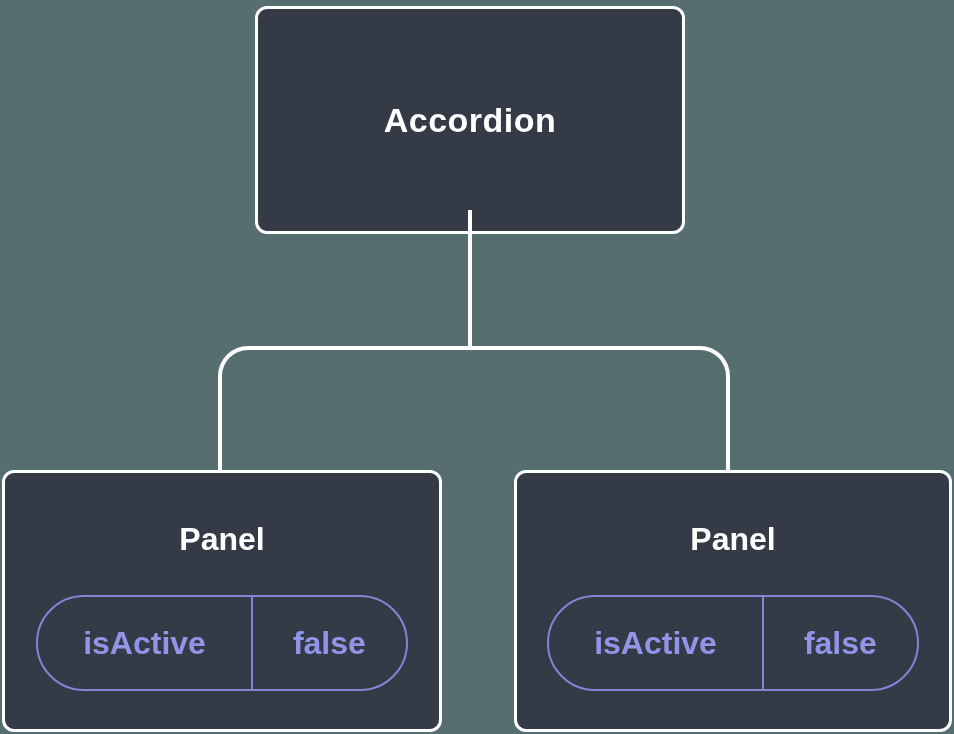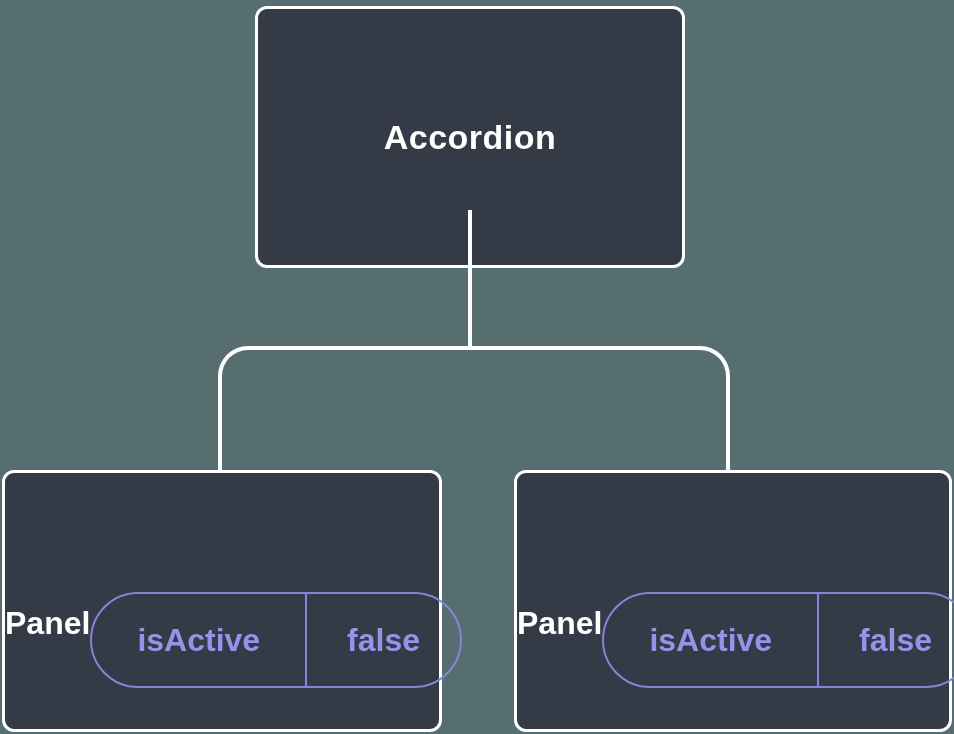--- a/index.html
+++ b/index.html
@@ -9,39 +9,39 @@
     font-family:"Liberation Sans",sans-serif;
   }
   .node{
     position:absolute;box-sizing:border-box;
     background:var(--node-fill,#343a46);
     border:3px solid var(--node-border,#ffffff);
     border-radius:12px;
     color:var(--node-text,#ffffff);
   }
   .root-node{
-    left:255px;top:6px;width:430px;height:262px;
+    left:255px;top:6px;width:430px;height:228px;
     display:flex;align-items:center;justify-content:center;
     font-size:34px;font-weight:bold;letter-spacing:0.5px;
   }
   .connector-stem{
     position:absolute;left:468px;top:210px;height:140px;width:0;
     border-left:4px solid var(--connector,#ffffff);
   }
   .connector-branch{
     position:absolute;left:218px;top:346px;width:512px;height:126px;
     box-sizing:border-box;
     border-top:4px solid var(--connector,#ffffff);
     border-left:4px solid var(--connector,#ffffff);
     border-right:4px solid var(--connector,#ffffff);
     border-radius:30px 30px 0 0;
   }
   .panel{
     top:470px;width:440px;height:262px;
-    display:flex;flex-direction:row;align-items:center;
+    display:flex;flex-direction:column;align-items:center;
     padding-top:44px;
   }
   .panel-left{left:2px;}
   .panel-right{left:514px;width:438px;}
   .panel-title{
     font-size:32px;line-height:44px;font-weight:bold;
     color:var(--node-text,#ffffff);
   }
   .prop-pill{
     margin-top:34px;height:96px;box-sizing:border-box;

